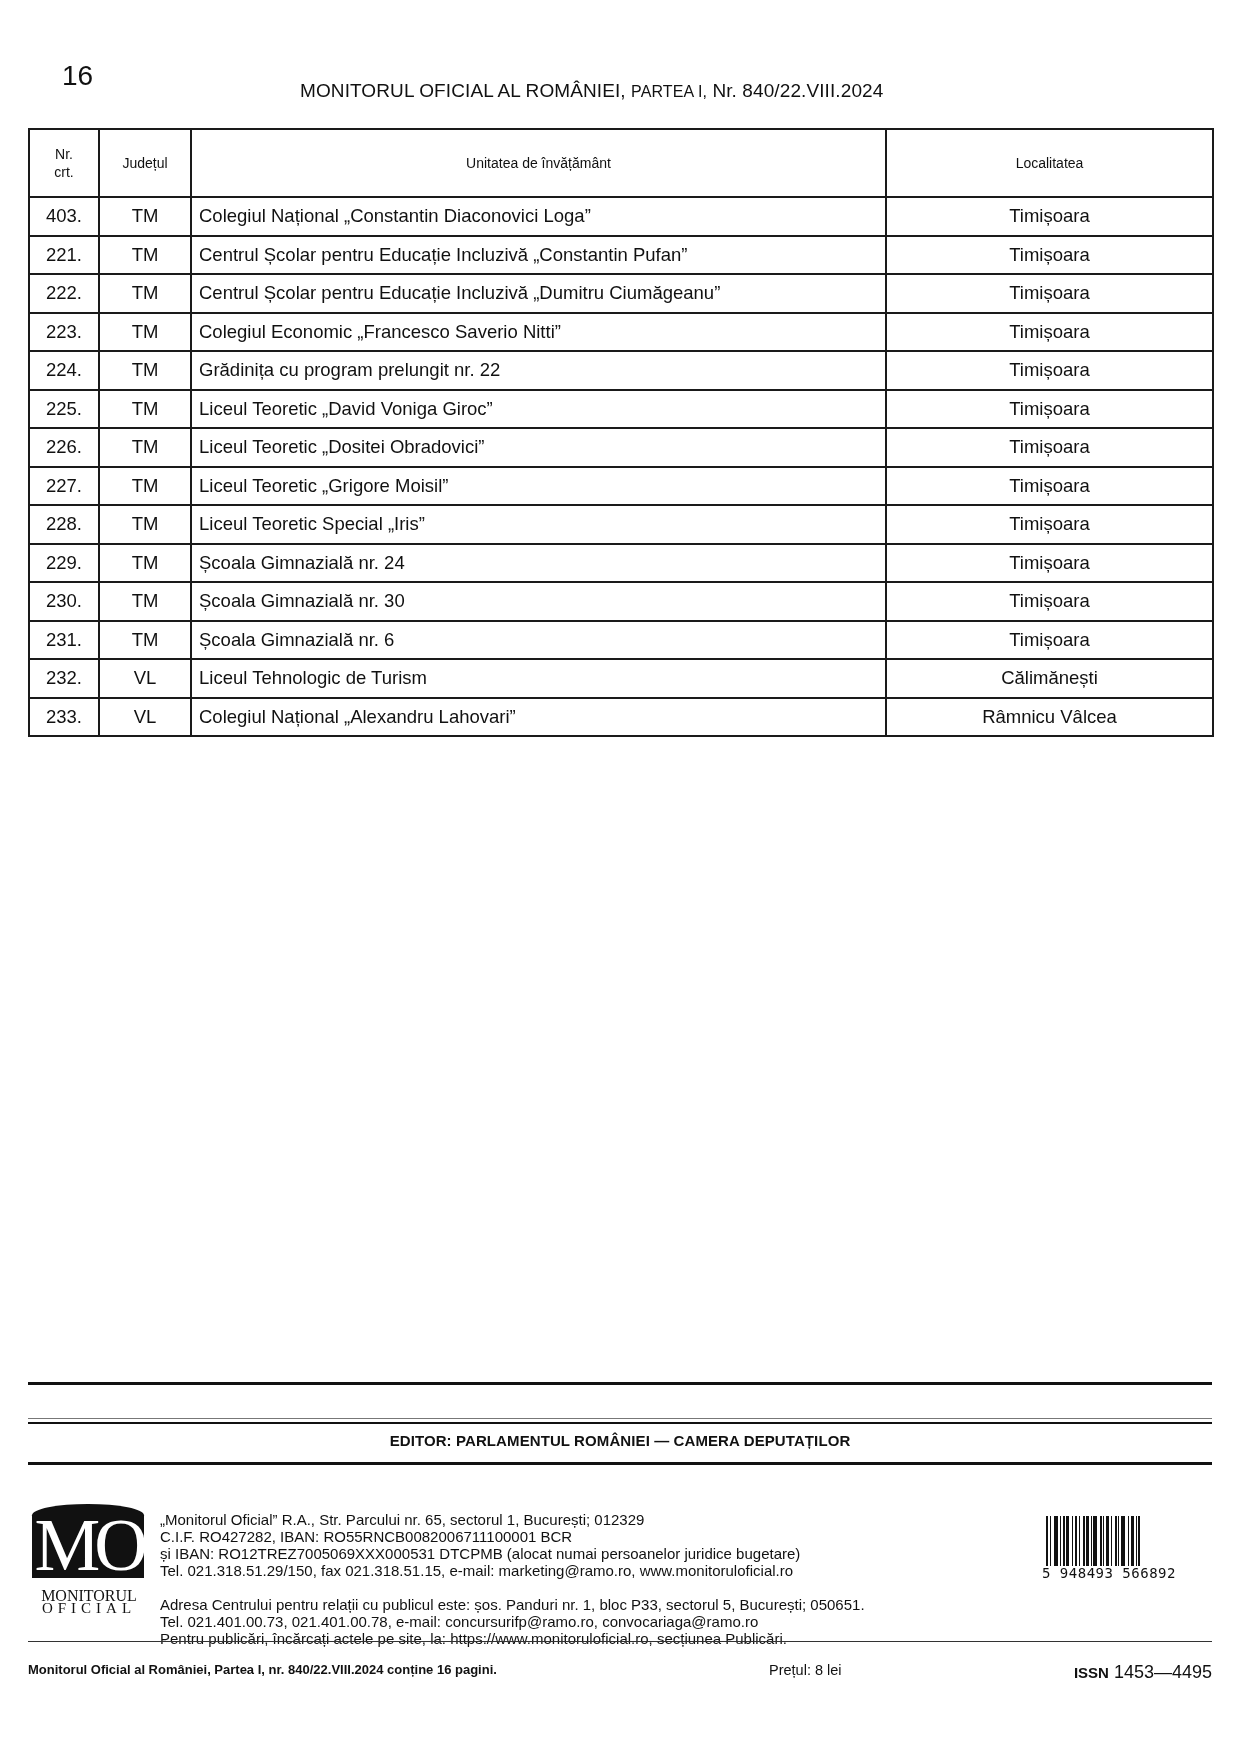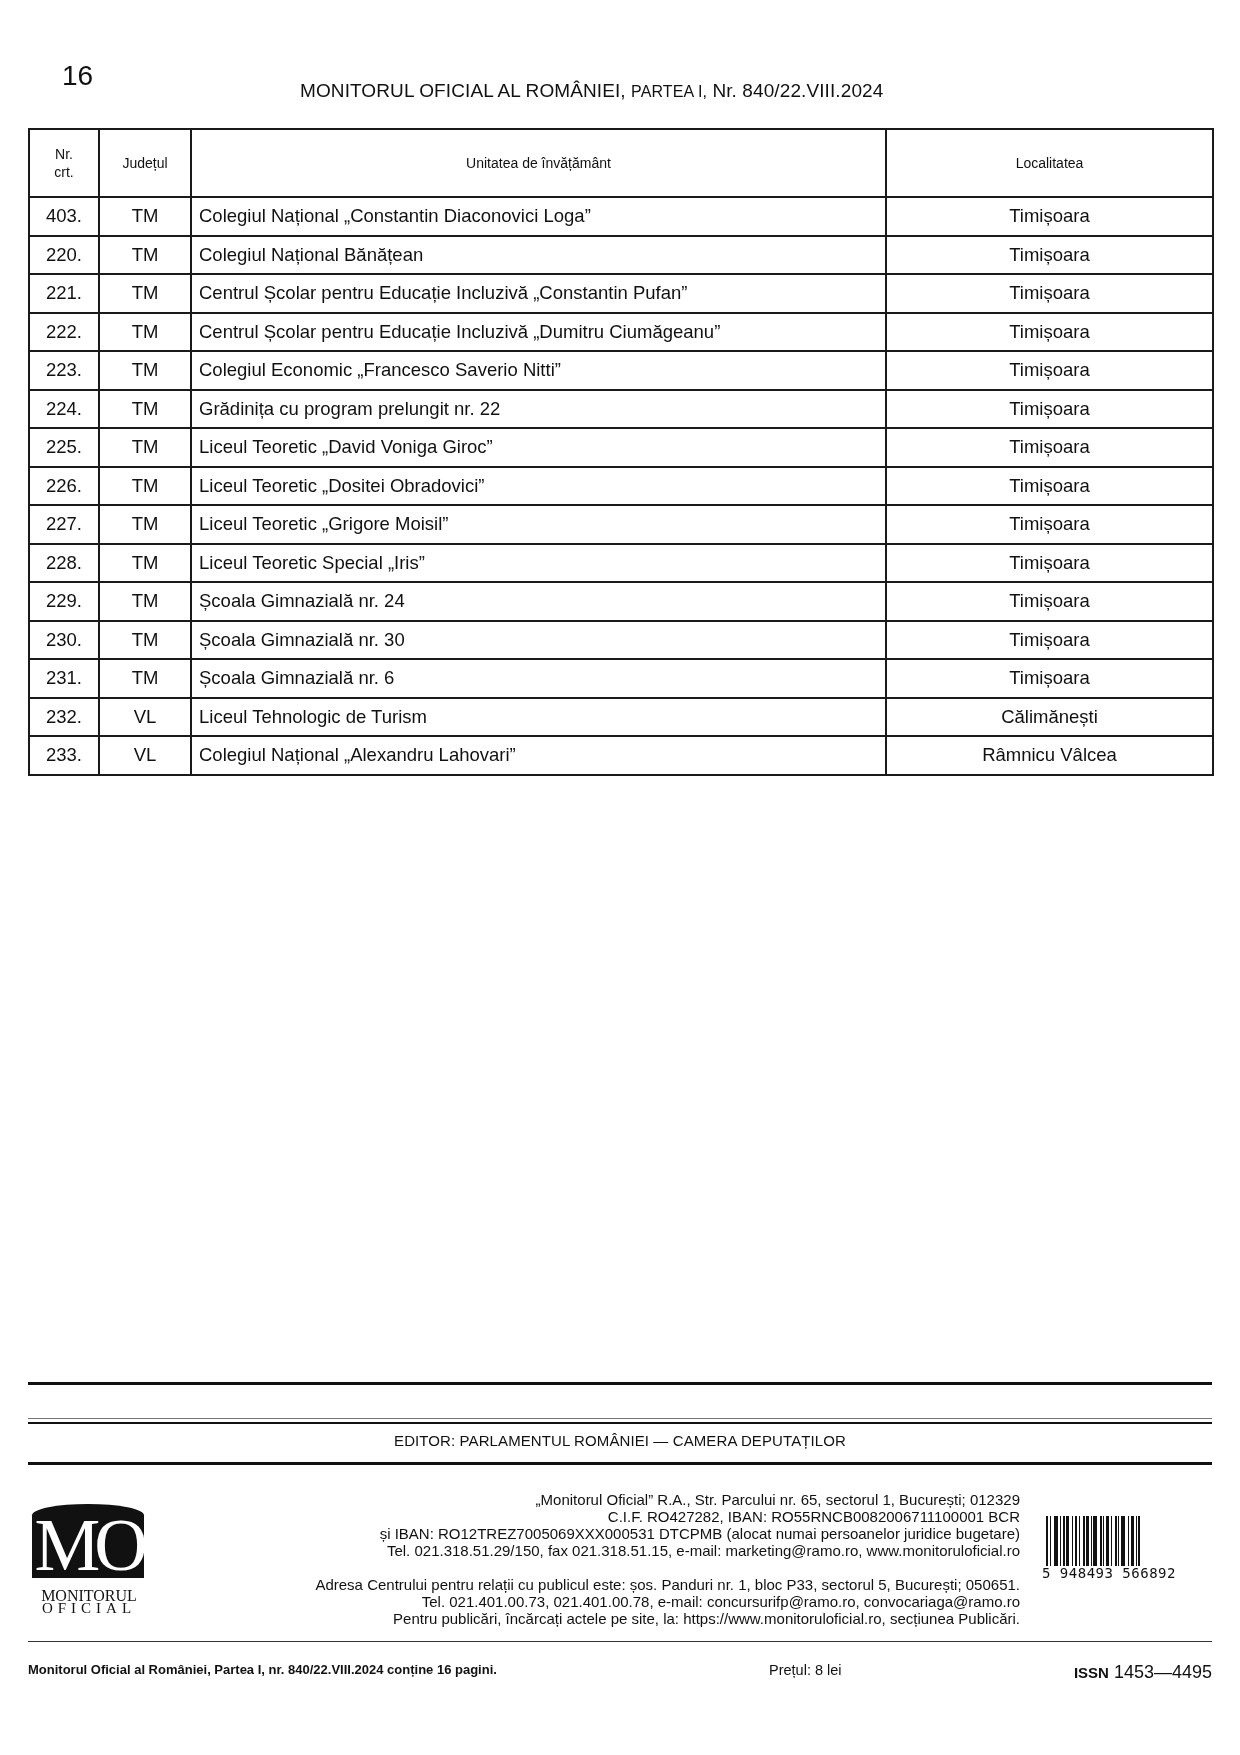--- a/index.html
+++ b/index.html
@@ -79,21 +79,21 @@
     .r4 { top: 1462px; height: 3px; }
     .r5 { top: 1641px; height: 1px; background: #333; }
 
     .editor-line {
       position: absolute;
       left: 28px;
       width: 1184px;
       top: 1432px;
       text-align: center;
       font-size: 15px;
-      font-weight: normal;
+      font-weight: bold;
       letter-spacing: 0.1px;
     }
 
     .logo {
       position: absolute;
       left: 30px;
       top: 1496px;
       width: 118px;
       height: 120px;
     }
@@ -139,23 +139,24 @@
       font-family: "Liberation Serif", serif;
       font-size: 15px;
       letter-spacing: 5px;
       color: #111;
     }
 
     .pub-info {
       position: absolute;
       left: 160px;
       width: 860px;
-      text-align: right;
+      text-align: left;
       font-size: 15px;
       line-height: 17px;
+      margin-top: 20px;
     }
     .pub-block1 { top: 1491px; }
     .pub-block2 { top: 1576px; }
 
     .barcode {
       position: absolute;
       left: 1046px;
       top: 1516px;
       width: 148px;
       height: 50px;
@@ -216,26 +217,20 @@
     </tr>
   </thead>
   <tbody id="table-body">
       <tr>
         <td class="c-nr">403.</td>
         <td class="c-jud">TM</td>
         <td class="c-unit">Colegiul Național „Constantin Diaconovici Loga”</td>
         <td class="c-loc">Timișoara</td>
       </tr>
       <tr>
-        <td class="c-nr">220.</td>
-        <td class="c-jud">TM</td>
-        <td class="c-unit">Colegiul Național Bănățean</td>
-        <td class="c-loc">Timișoara</td>
-      </tr>
-      <tr>
         <td class="c-nr">221.</td>
         <td class="c-jud">TM</td>
         <td class="c-unit">Centrul Școlar pentru Educație Incluzivă „Constantin Pufan”</td>
         <td class="c-loc">Timișoara</td>
       </tr>
       <tr>
         <td class="c-nr">222.</td>
         <td class="c-jud">TM</td>
         <td class="c-unit">Centrul Școlar pentru Educație Incluzivă „Dumitru Ciumăgeanu”</td>
         <td class="c-loc">Timișoara</td>

